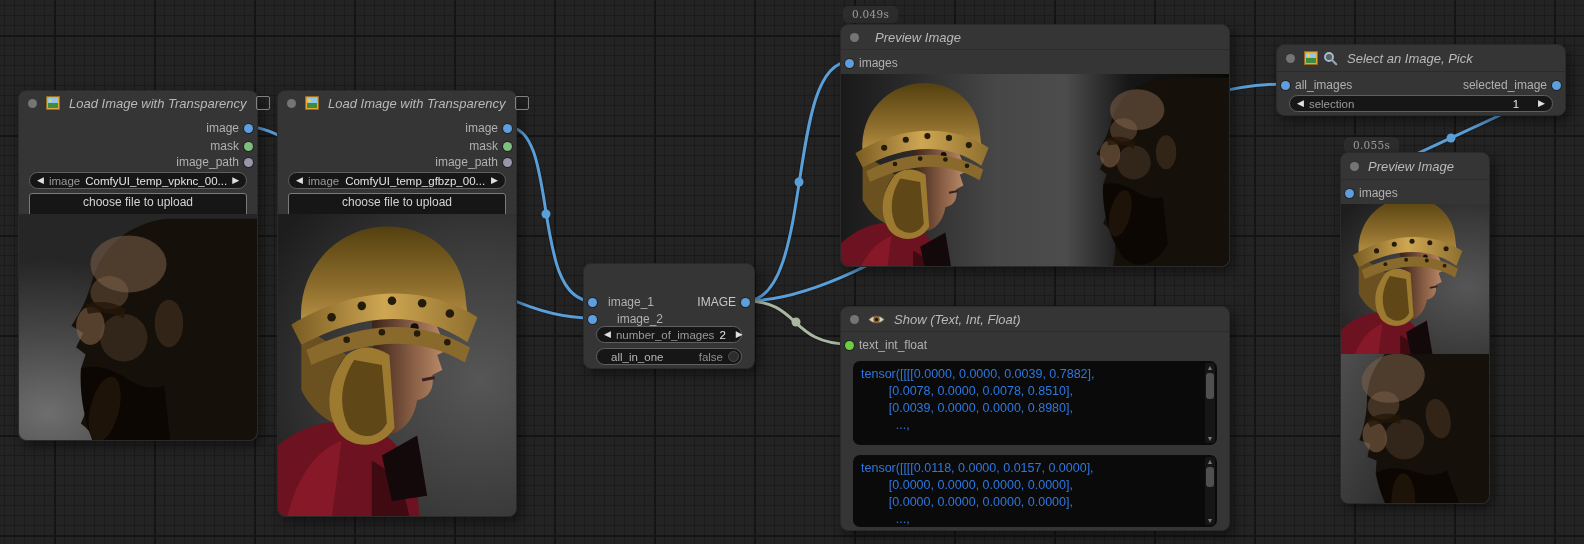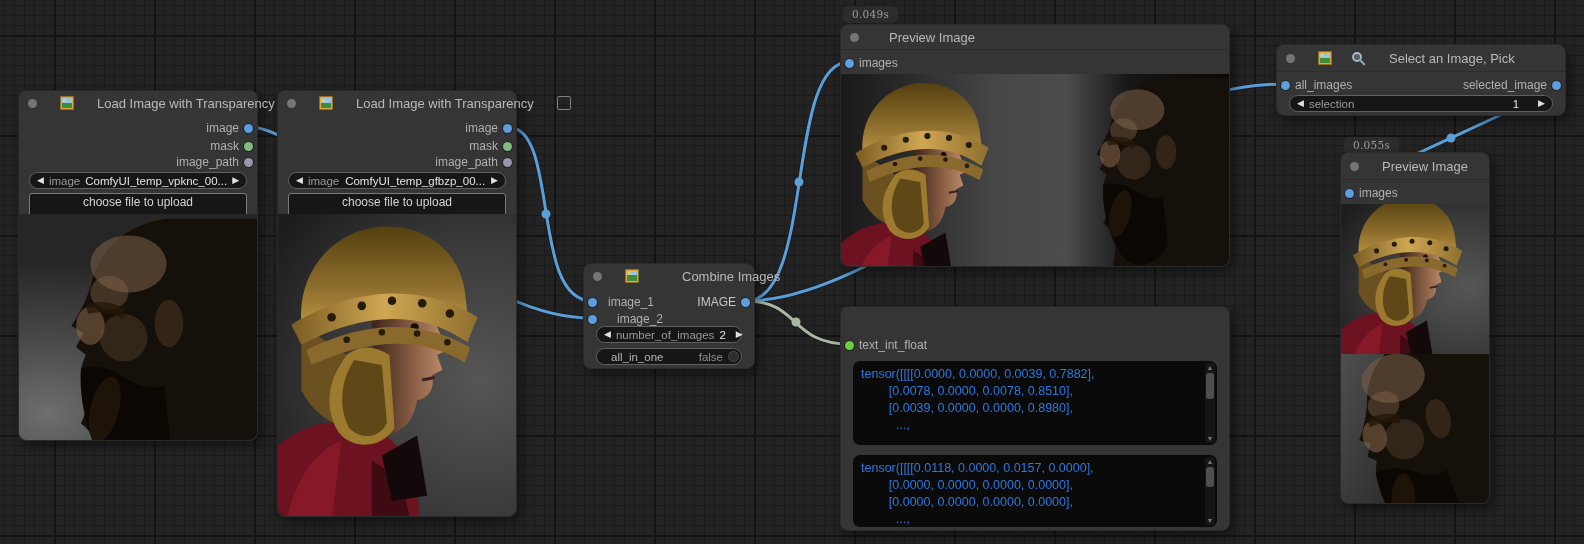--- a/index.html
+++ b/index.html
@@ -8,21 +8,21 @@
     background-image:
       linear-gradient(#141414 2px, transparent 2px),
       linear-gradient(90deg,#141414 2px, transparent 2px),
       linear-gradient(#1b1b1b 1px, transparent 1px),
       linear-gradient(90deg,#1b1b1b 1px, transparent 1px);
     background-size:100px 100px,100px 100px,10px 10px,10px 10px;
     background-position:0 35px,54px 0,0 5px,4px 0;}
   #wires{position:absolute;left:0;top:0;z-index:1;pointer-events:none;}
   .node{position:absolute;z-index:2;background:#353535;border:1px solid #2a2a2a;border-radius:8px;
     box-shadow:4px 5px 12px rgba(0,0,0,.45);box-sizing:border-box;}
-  .title{display:flex;align-items:center;height:24px;padding:0 9px;gap:23px;color:#b9b9b9;font-size:13px;white-space:nowrap;}
+  .title{display:flex;align-items:center;height:24px;padding:0 9px;gap:9px;color:#b9b9b9;font-size:13px;white-space:nowrap;font-style:italic;}
   .title.divided{border-bottom:1px solid #2c2c2c;}
   .cdot{width:9px;height:9px;border-radius:50%;background:#757575;flex:0 0 auto;}
   .cbx{width:12px;height:12px;border:1.5px solid #818181;border-radius:2px;margin-left:auto;flex:0 0 auto;}
   .img-icon{position:relative;width:14px;height:14px;background:#e8a93a;border-radius:2px;flex:0 0 auto;box-shadow:inset 0 0 0 1px #9a6d1e;}
   .img-icon::before{content:"";position:absolute;inset:2px;background:linear-gradient(180deg,#8ec7ea 0 45%,#3f8c3f 45% 100%);}
   .img-icon::after{content:"";position:absolute;left:3px;top:3px;width:3px;height:3px;border-radius:50%;background:#f3d13c;}
   .slot{position:absolute;height:16px;line-height:16px;font-size:12px;color:#b0b0b0;white-space:nowrap;}
   .slot.out{text-align:right;}
   .sdot{position:absolute;width:9px;height:9px;border-radius:50%;box-shadow:0 0 0 1px rgba(0,0,0,.35);}
   .c-img{background:#5d9ede;} .c-mask{background:#7ebf7e;} .c-str{background:#9b95ab;} .c-any{background:#69cf3f;}
@@ -191,31 +191,20 @@
     </div>
     <div class="upbtn" style="left:10px;right:10px;top:102px;">choose file to upload</div>
     <div class="photo" style="top:123px;bottom:0;background:radial-gradient(130% 100% at 85% 55%, #565656 0%, #3a3a3a 45%, #1d1d1d 80%);">
       <svg style="left:0;top:0;width:100%;height:100%;" viewBox="0 0 100 120" preserveAspectRatio="xMidYMid slice">
           <use href="#p-roman"></use>
         </svg>
     </div>
   </div>
 
   <div class="node" style="left:583px;top:263px;width:172px;height:106px;">
-    <div class="title">
-      <span class="cdot"></span>
-      <span class="img-icon"></span>
-      <svg width="16" height="16" viewBox="0 0 16 16" style="margin-left:-3px;">
-        <g transform="rotate(-45 8 8)" fill="none" stroke="#86c5e3" stroke-width="1.7">
-          <rect x="0.5" y="5" width="8.5" height="6" rx="3"></rect>
-            <rect x="7" y="5" width="8.5" height="6" rx="3"></rect>
-        </g>
-      </svg>
-      <span>Combine Images</span>
-    </div>
     <span class="sdot c-img" style="top:33.5px;left:4px;"></span>
     <div class="slot" style="top:30px;left:24px;">image_1</div>
     <span class="sdot c-img" style="top:50.5px;left:4px;"></span>
     <div class="slot" style="top:47px;left:33px;">image_2</div>
     <div class="slot out" style="top:30px;right:18px;color:#c6c6c6;">IMAGE</div>
     <span class="sdot c-img" style="top:33.5px;right:4px;"></span>
     <div class="combo" style="left:12px;right:12px;top:62px;">
       <span class="arr">◀</span>
       <span>number_of_images</span>
       <span class="wval">2</span>
@@ -240,20 +229,29 @@
       <svg style="left:0;top:0;width:180px;height:100%;" viewBox="0 0 100 120" preserveAspectRatio="xMidYMin slice">
           <use href="#p-roman"></use>
         </svg>
       <svg style="right:0;top:0;width:170px;height:100%;" viewBox="0 0 100 120" preserveAspectRatio="xMidYMin slice">
           <use href="#p-beard"></use>
         </svg>
     </div>
   </div>
 
   <div class="node" style="left:840px;top:306px;width:390px;height:225px;">
+    <div class="title divided">
+      <span class="cdot"></span>
+      <svg width="17" height="13" viewBox="0 0 17 13">
+        <path d="M1,6.5 C3.5,2 13.5,2 16,6.5 C13.5,11 3.5,11 1,6.5 Z" fill="#d8d2c4" stroke="#6b5a3f" stroke-width="1"></path>
+        <circle cx="8.5" cy="6.5" r="3.2" fill="#8a5a2a"></circle>
+          <circle cx="8.5" cy="6.5" r="1.6" fill="#180f06"></circle>
+      </svg>
+      <span>Show (Text, Int, Float)</span>
+    </div>
     <span class="sdot c-any" style="top:33.5px;left:4px;"></span>
     <div class="slot" style="top:30px;left:18px;">text_int_float</div>
     <div class="ta" style="left:12px;right:12px;top:54px;height:84px;">
       <div class="ta-text">tensor([[[[0.0000, 0.0000, 0.0039, 0.7882],
         [0.0078, 0.0000, 0.0078, 0.8510],
         [0.0039, 0.0000, 0.0000, 0.8980],
           ...,</div>
       <div class="sbar">
         <div class="sarr up">▲</div>
         <div class="sthumb"></div>

